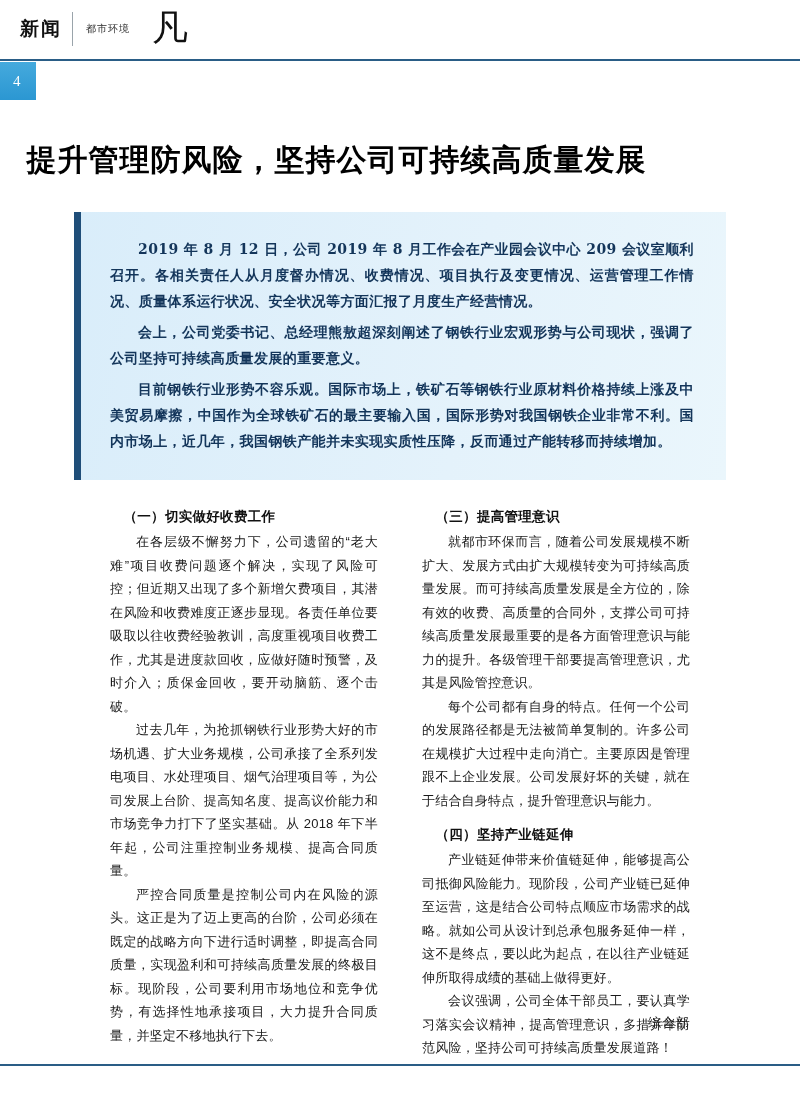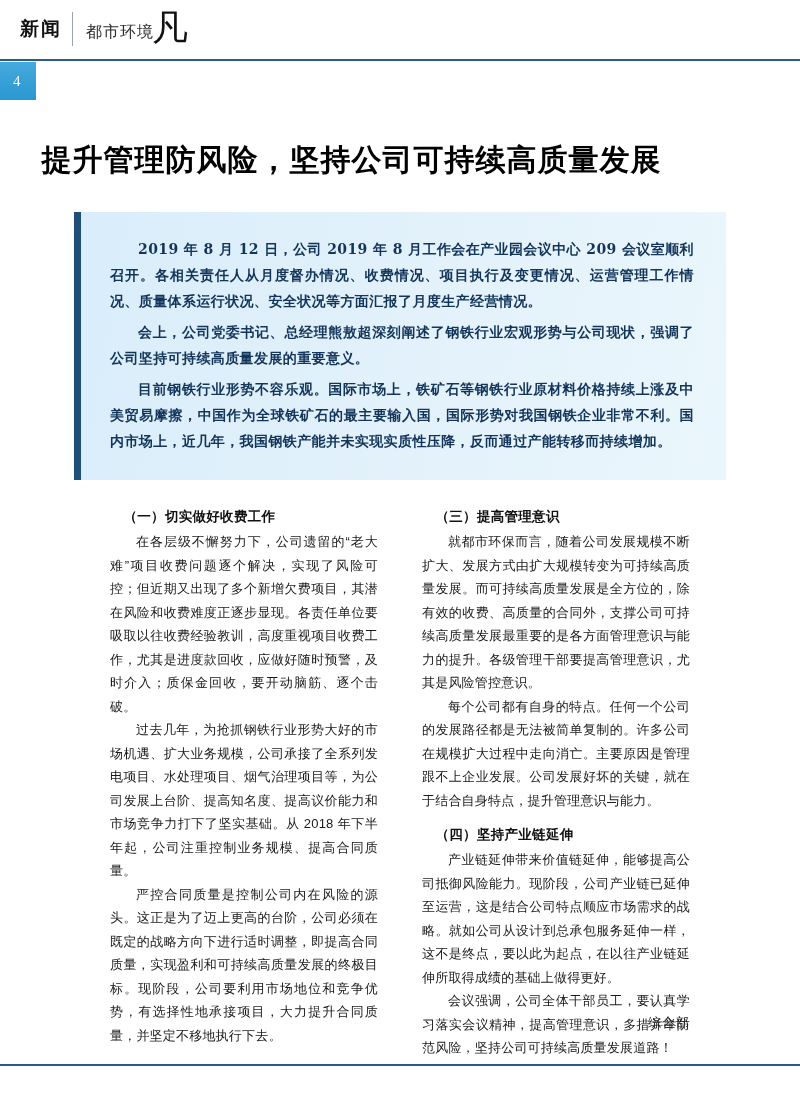--- a/index.html
+++ b/index.html
@@ -54,21 +54,21 @@
     left: 86px;
     top: 14px;
     width: 110px;
     height: 38px;
   }
   .masthead-cn {
     position: absolute;
     left: 0;
     top: 8px;
     font-family: "DejaVu Serif", serif;
-    font-size: 16px;
+    font-size: 10px;
     letter-spacing: 1px;
     color: #2b2b2b;
     white-space: nowrap;
   }
   .masthead-mark {
     position: absolute;
     left: 66px;
     top: -4px;
     font-family: "DejaVu Serif", serif;
     font-size: 36px;
@@ -99,21 +99,20 @@
   .article-title {
     position: absolute;
     left: 0;
     top: 140px;
     width: 673px;
     text-align: center;
     font-size: 30px;
     font-weight: bold;
     letter-spacing: 1px;
     color: #000;
-    margin-left: 15px;
   }
 
   
   .lead-box {
     position: absolute;
     left: 74px;
     top: 212px;
     width: 652px;
     height: 268px;
     background: #ddeffa;

